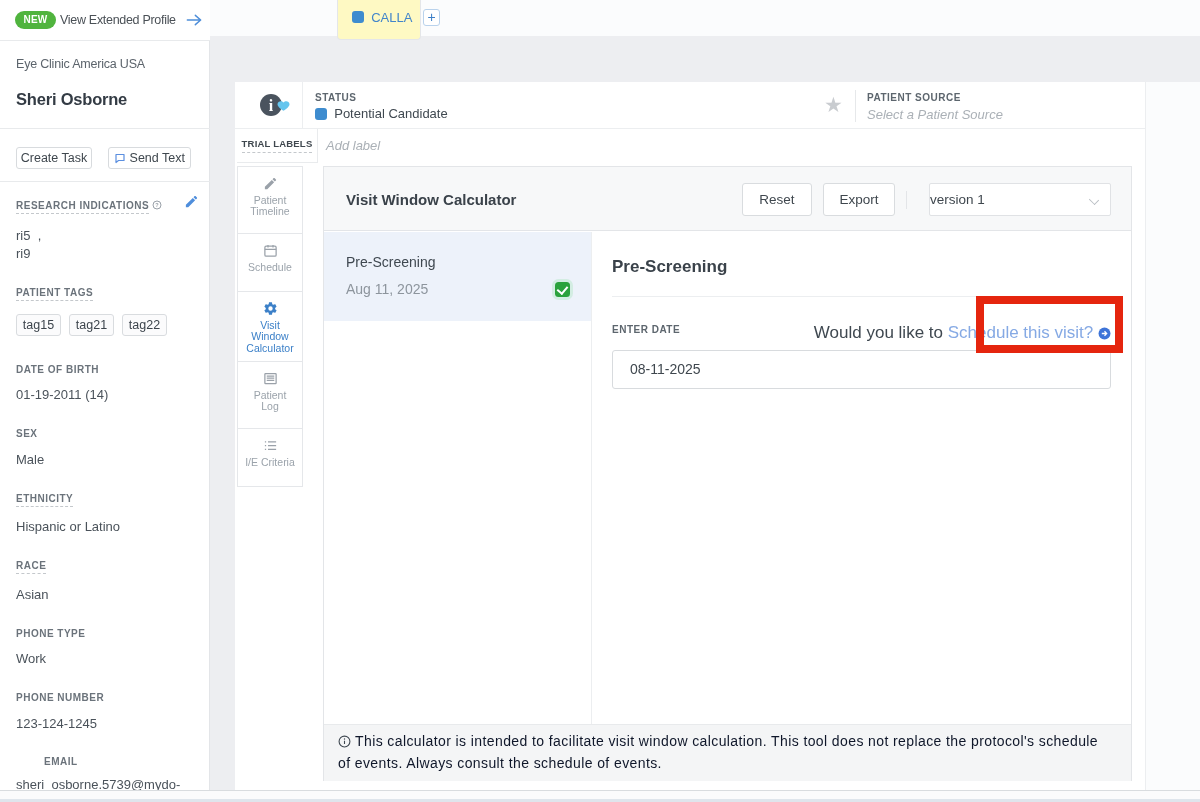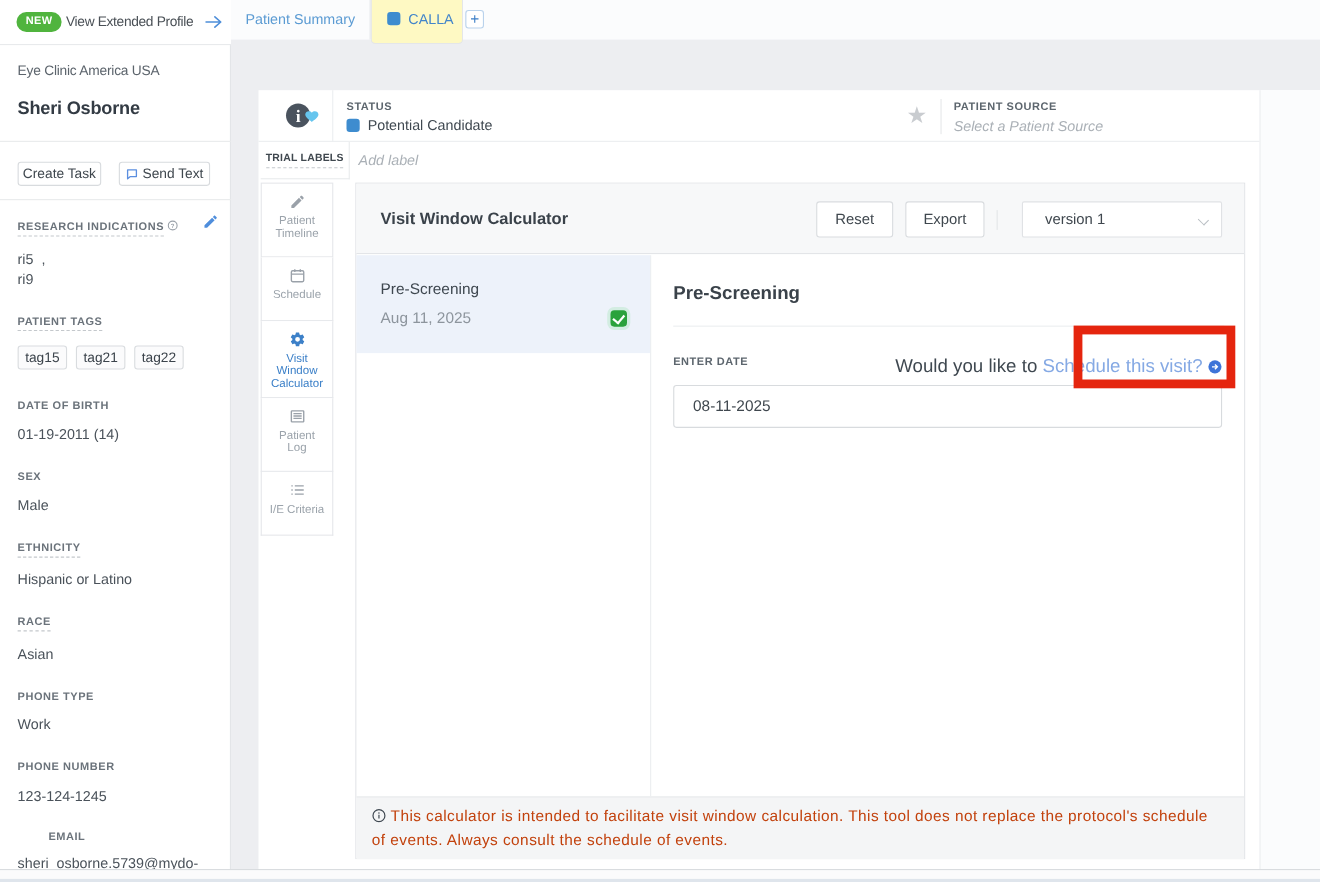--- a/index.html
+++ b/index.html
@@ -45,38 +45,38 @@
 .vtab { position:absolute; left:2px; width:66px; background:#fff; border:1px solid #e5e7ea; border-top:none; text-align:center; color:#9ba3ab; font-size:10.5px; line-height:11.5px; }
 .vtab.first { border-top:1px solid #e5e7ea; }
 .vtab .ic { margin:9px auto 1px; }
 .vtab.active { color:#3c80c8; font-weight:normal; }
 
 
 #card { left:88px; top:84px; width:809px; height:615px; background:#fff; border:1px solid #e3e5e8; }
 #cardhead { position:absolute; left:0; top:0; width:807px; height:64px; background:#f7f8f9; border-bottom:1px solid #e3e5e8; }
 .ch-title { position:absolute; left:22px; top:24px; font-size:15px; font-weight:bold; color:#3a424a; }
 .cbtn { position:absolute; top:16px; height:33px; background:#fff; border:1px solid #d9dcdf; border-radius:3px; font-size:13.5px; color:#3f474e; text-align:center; line-height:31px; }
-.sel { position:absolute; left:605px; top:16px; width:182px; height:33px; background:#fff; border:1px solid #e0e2e5; border-radius:2px; font-size:13.5px; color:#3f474e; line-height:31px; padding-left:20px; }
+.sel { position:absolute; left:605px; top:16px; width:182px; height:33px; background:#fff; border:1px solid #e0e2e5; border-radius:2px; font-size:13.5px; color:#3f474e; line-height:31px; padding-left:0; }
 .chev { position:absolute; right:12px; top:12px; width:8px; height:8px; border-right:1.5px solid #b9bec3; border-bottom:1.5px solid #b9bec3; transform:rotate(45deg) scale(1,0.8); }
 
 
 #leftcol { position:absolute; left:0; top:65px; width:268px; height:492px; border-right:1px solid #eceef0; }
 .v-item1 { position:absolute; left:0; top:0; width:267px; height:89px; background:#edf2fa; }
 .v-item2 { position:absolute; left:0; top:101px; width:267px; height:97px; border-bottom:1px solid #eceef0; }
 .greencb { position:absolute; left:231px; top:50px; width:15px; height:15px; background:#2aa23c; border-radius:3.5px; box-shadow:0 0 0 3px rgba(120,220,140,0.22); }
 .greencb:after { content:""; position:absolute; left:3.5px; top:1.5px; width:5px; height:8px; border-right:2px solid #fff; border-bottom:2px solid #fff; transform:rotate(40deg); }
 .wchip { position:absolute; left:197px; top:58px; width:48px; height:25px; background:#fbfbfc; border:1px solid #e8eaec; border-radius:3px; font-size:12px; font-weight:bold; color:#3f474e; text-align:center; line-height:23px; }
 
 
 .h2 { position:absolute; left:288px; top:90px; font-size:17px; font-weight:bold; color:#3a424a; }
 .rdiv { position:absolute; left:288px; top:129px; width:501px; border-top:1px solid #eceef0; }
 .dinput { position:absolute; left:288px; top:118px; width:499px; height:39px; border:1px solid #d8dbde; border-radius:3px; font-size:14px; color:#3f474e; line-height:37px; padding-left:17px; }
 
 
-#disc { position:absolute; left:0; top:557px; width:807px; height:57px; background:#f4f5f6; border-top:1px solid #e8eaec; font-size:14px; letter-spacing:0.4px; color:#c2410c; }
+#disc { position:absolute; left:0; top:557px; width:807px; height:57px; background:#f4f5f6; border-top:1px solid #e8eaec; font-size:14px; letter-spacing:0.4px; color:#0f172a; }
 
 
 #redbox { left:976px; top:296px; width:147px; height:57px; border:8px solid #e5250e; background:transparent; z-index:50; }
 
 #botline { left:0; top:790px; width:1200px; height:12px; background:#fbfbfc; border-top:1px solid #d9dcdf; }
 #botedge { left:0; top:799px; width:1200px; height:3px; background:#dfe5ec; }
 </style>
 </head>
 <body>
 
@@ -129,21 +129,20 @@
 <div class="slabel" style="left:16px; top:628px;">PHONE TYPE</div>
 <div class="abs sval" style="left:16px; top:651px;">Work</div>
 
 <div class="slabel" style="left:16px; top:692px;">PHONE NUMBER</div>
 <div class="abs sval" style="left:16px; top:716px;">123-124-1245</div>
 
 <div class="slabel" style="left:16px; top:756px;margin-left:28px;">EMAIL</div>
 <div class="abs sval" style="left:16px; top:777px;">sheri_osborne.5739@mydo-</div>
 
 <div id="tabbar" class="abs">
-  <div class="tab1">Patient Summary</div>
   <div class="tab2"><span style="margin-left:14px;"><span class="bluesq"></span>&nbsp; CALLA</span></div>
   <div class="plusbox">+</div>
 </div>
 
 <div id="panel" class="abs">
   <div id="statusbar" class="abs">
     <div class="cell-av">
       <svg style="position:absolute;left:24px;top:10px;" width="34" height="28" viewBox="0 0 34 28">
         <circle cx="12" cy="13" r="11" fill="#4a535e"></circle>
         <text x="12" y="19" font-size="16" font-weight="bold" fill="#fff" text-anchor="middle" font-family="Liberation Serif">i</text>

